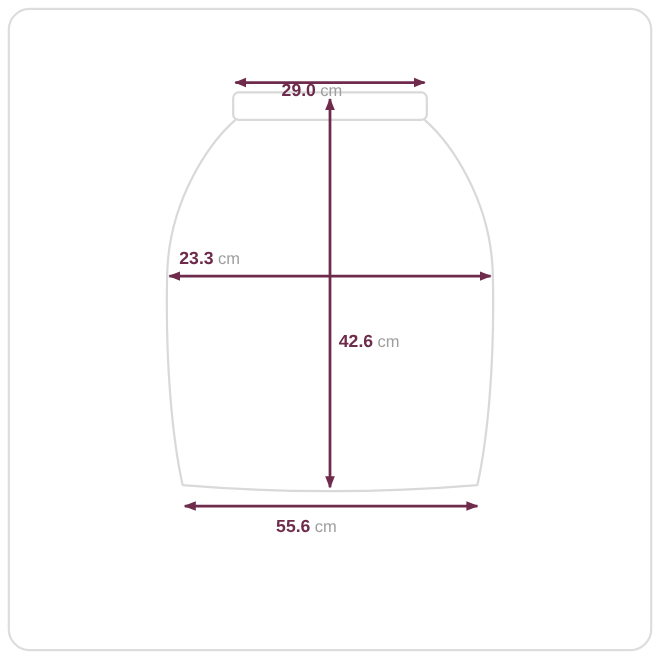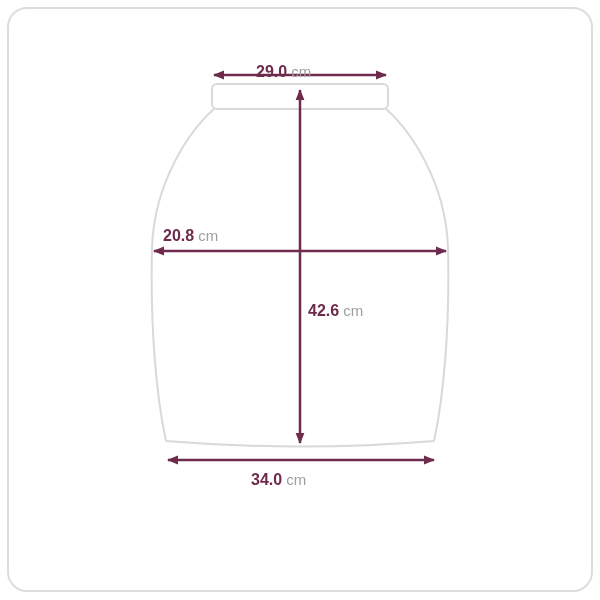--- a/index.html
+++ b/index.html
@@ -40,21 +40,21 @@
   .measure-label .val {
     color: #6e2b4b;
     font-weight: 600;
   }
   .measure-label .unit {
     color: #9e9e9e;
     font-weight: 400;
     font-size: 15px;
     margin-left: 4px;
   }
-  .label-top-width  { left: 256px; top: 62px; }
+  .label-top-width  { left: 256px; top: 73px; }
   .label-hip-width  { left: 163px; top: 226px; }
   .label-length     { left: 308px; top: 301px; }
   .label-hem-width  { left: 251px; top: 470px; }
 </style>
 </head>
 <body>
 
 <div class="stage">
 
   <div class="frame"></div>
@@ -81,24 +81,24 @@
     <line x1="300" y1="90" x2="300" y2="443" stroke="#6e2b4b" stroke-width="2.5" marker-start="url(#ah)" marker-end="url(#ah)"></line>
 
     <line x1="168" y1="460" x2="434" y2="460" stroke="#6e2b4b" stroke-width="2.5" marker-start="url(#ah)" marker-end="url(#ah)"></line>
   </svg>
 
   <div class="measure-label label-top-width">
     <span class="val">29.0</span><span class="unit">cm</span>
   </div>
 
   <div class="measure-label label-hip-width">
-    <span class="val">20.8</span><span class="unit">cm</span>
+    <span class="val">23.3</span><span class="unit">cm</span>
   </div>
 
   <div class="measure-label label-length">
     <span class="val">42.6</span><span class="unit">cm</span>
   </div>
 
   <div class="measure-label label-hem-width">
-    <span class="val">34.0</span><span class="unit">cm</span>
+    <span class="val">55.6</span><span class="unit">cm</span>
   </div>
 
 </div>
 
 </body></html>

